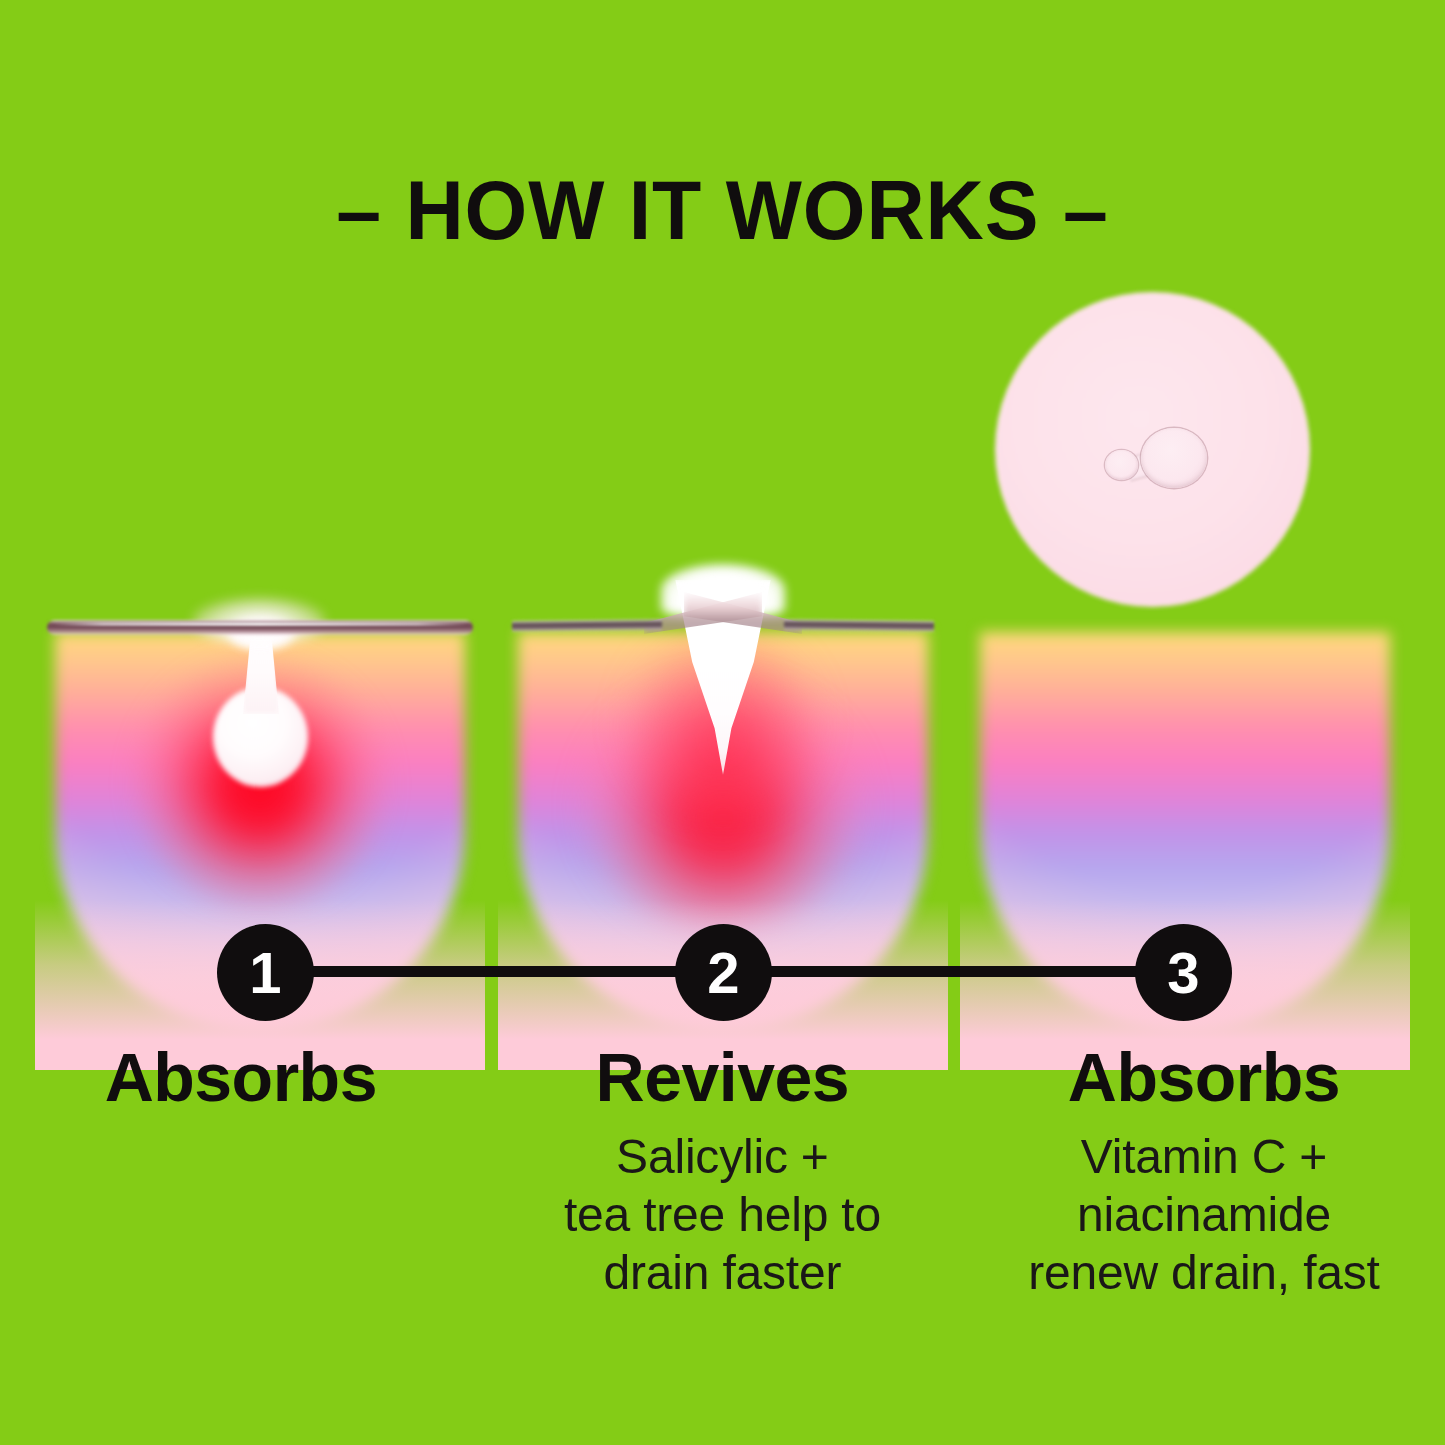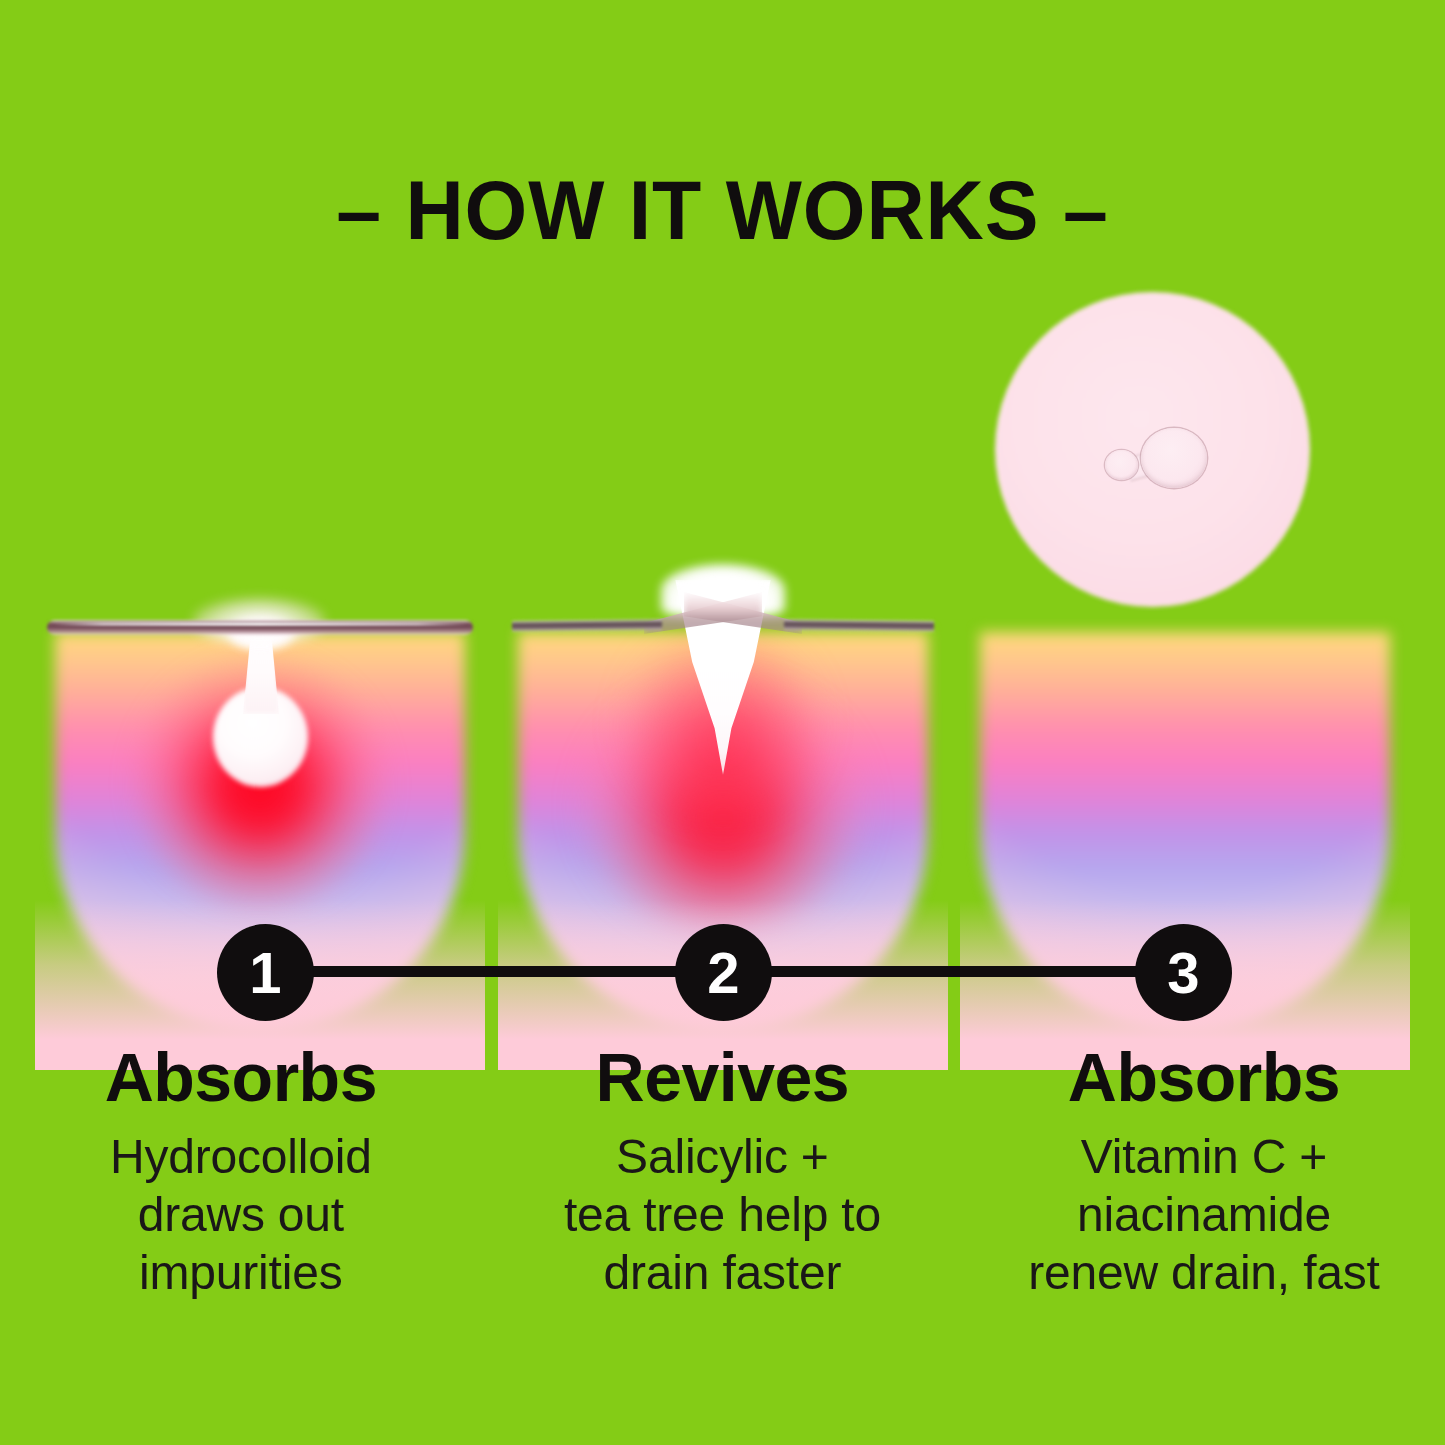--- a/index.html
+++ b/index.html
@@ -502,23 +502,20 @@
   <div class="timeline">
     <div class="timeline-line"></div>
     <div class="step-dot d1">1</div>
     <div class="step-dot d2">2</div>
     <div class="step-dot d3">3</div>
   </div>
 
   <div class="copy-row">
     <div class="copy-col">
       <div class="copy-heading">Absorbs</div>
-      <div class="copy-body">Hydrocolloid
-draws out
-impurities</div>
     </div>
     <div class="copy-col">
       <div class="copy-heading">Revives</div>
       <div class="copy-body">Salicylic +
 tea tree help to
 drain faster</div>
     </div>
     <div class="copy-col">
       <div class="copy-heading">Absorbs</div>
       <div class="copy-body">Vitamin C +

